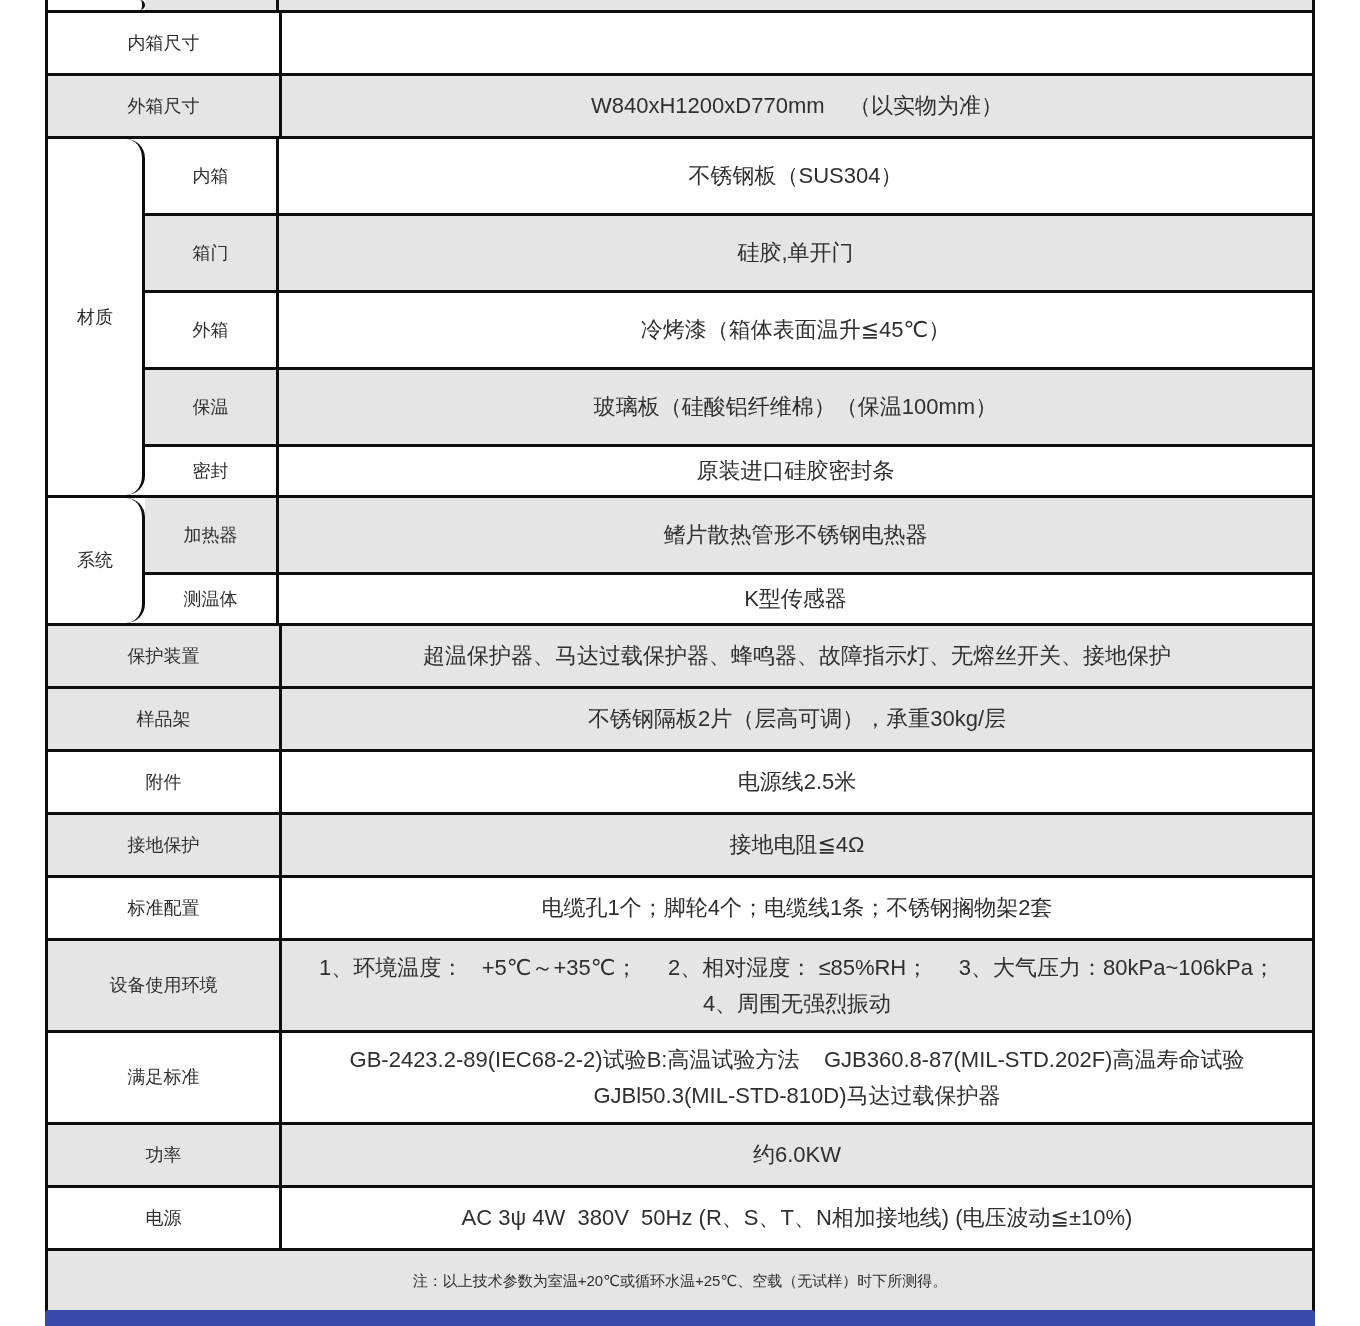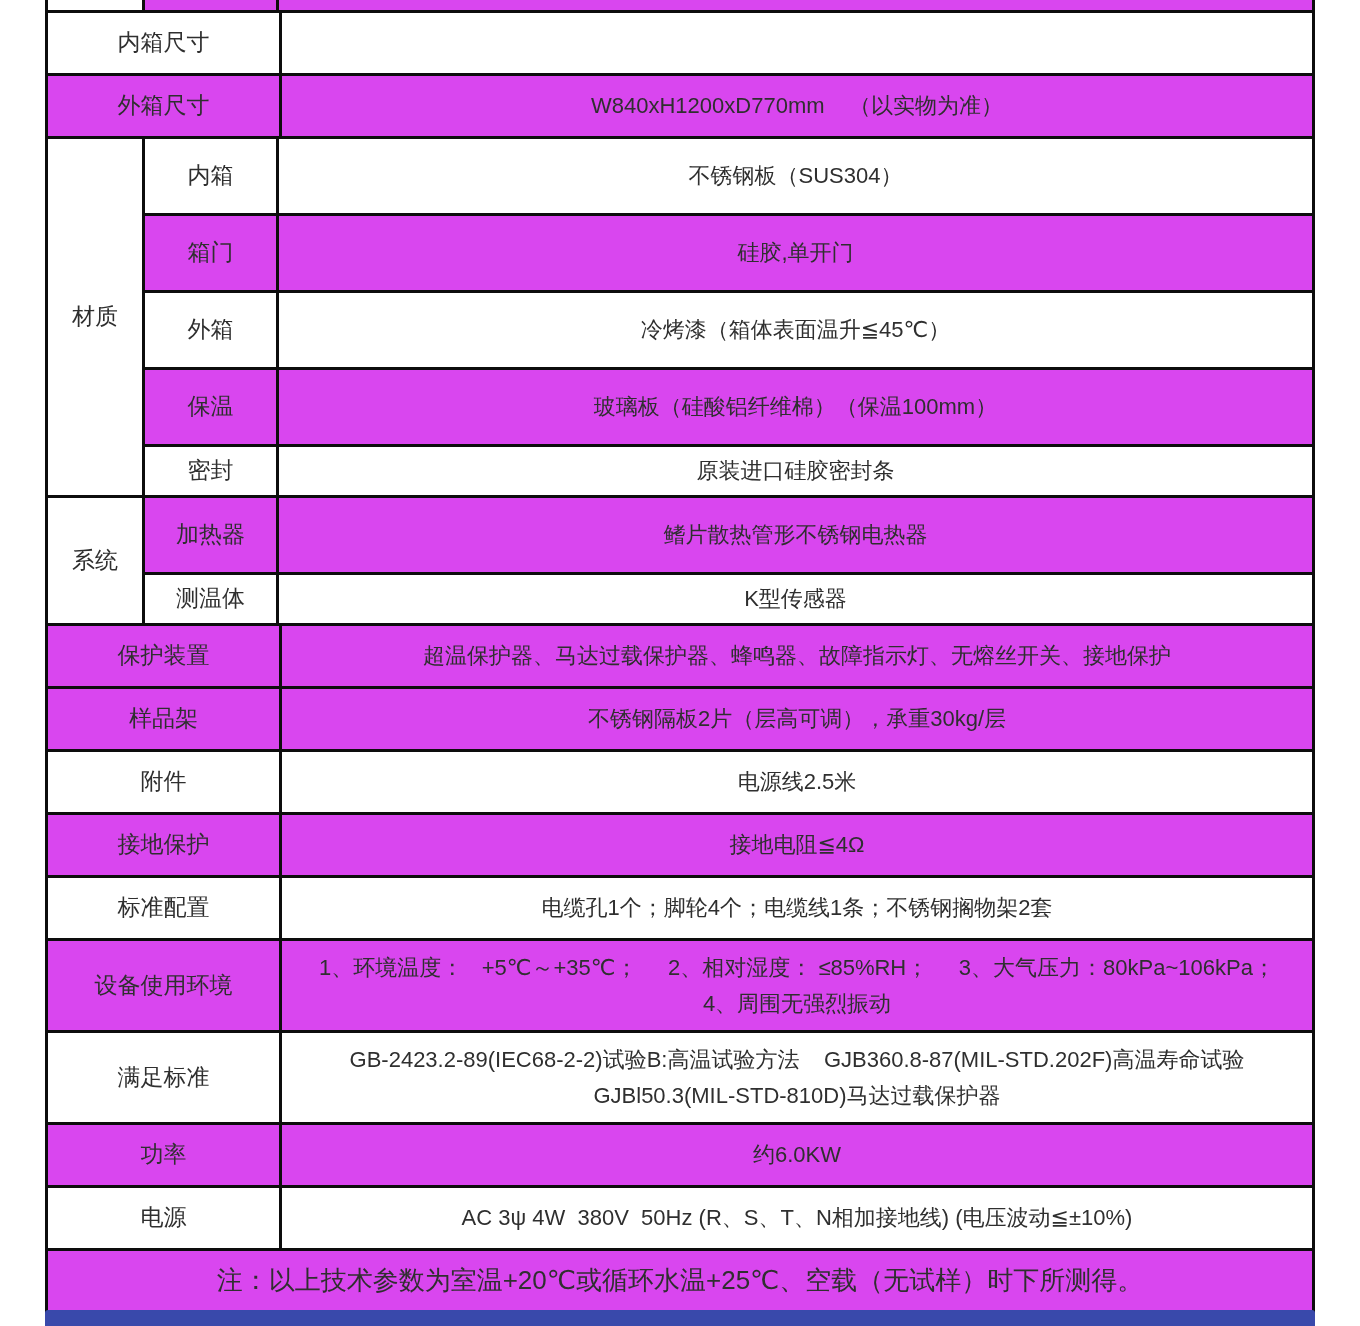--- a/index.html
+++ b/index.html
@@ -13,30 +13,30 @@
     position:absolute;left:45px;top:0;width:1270px;
     border-left:3px solid #0d0d0d;border-right:3px solid #0d0d0d;
     box-sizing:border-box;background:#ffffff;
   }
   .row{display:flex;border-bottom:3px solid #0d0d0d;box-sizing:border-box;height:63px;}
   .row.partial{height:13px;}
   .row.tall{height:92px;}
   .row.note-row{height:62px;}
   .row.group-row{height:auto;}
   .cell{box-sizing:border-box;display:flex;align-items:center;justify-content:center;
-        text-align:center;font-size:23px;line-height:1.45;}
-  .cA{flex:0 0 97px;border-right:3px solid #0d0d0d;background:#ffffff;}
+        text-align:center;font-size:18px;line-height:1.45;}
+  .cA{flex:0 0 97px;border-right:3px solid #0d0d0d;background:#ffffff;border-radius:19px;}
   .cB{flex:0 0 134px;border-right:3px solid #0d0d0d;}
   .cAB{flex:0 0 234px;border-right:3px solid #0d0d0d;}
   .cV{flex:1 1 auto;font-size:22px;white-space:pre-wrap;padding:0 8px;}
-  .cFull{flex:1 1 auto;font-size:26px;white-space:pre-wrap;}
+  .cFull{flex:1 1 auto;font-size:15px;white-space:pre-wrap;}
   .subs{flex:1 1 auto;display:flex;flex-direction:column;}
   .subrow{display:flex;height:77px;box-sizing:border-box;border-bottom:3px solid #0d0d0d;}
   .subrow:last-child{height:48px;border-bottom:none;}
-  .shade{background:#d946ef;}
+  .shade{background:#e5e5e5;}
   .plain{background:#ffffff;}
   .lines{display:flex;flex-direction:column;gap:4px;width:100%;}
   .lines div{text-align:center;white-space:pre-wrap;}
   .footer-bar{
     position:absolute;left:45px;top:1310px;width:1270px;height:16px;
     background:#3949ab;border-radius:3px 3px 0 0;
   }
 </style>
 </head>
 <body>

